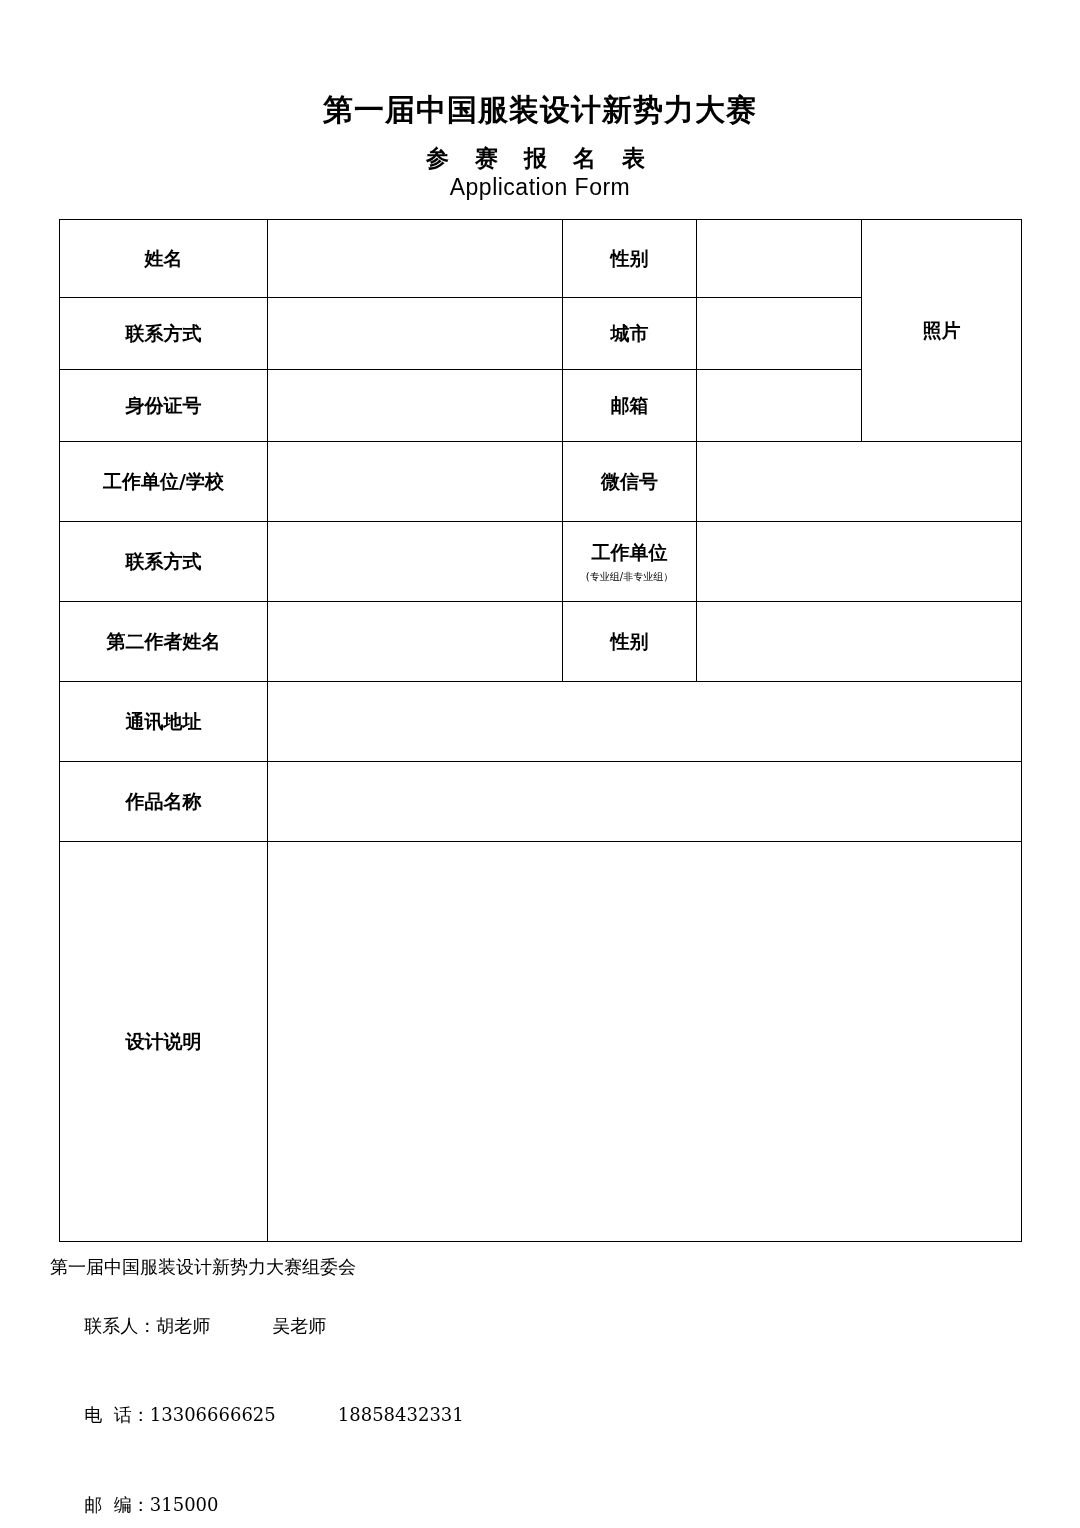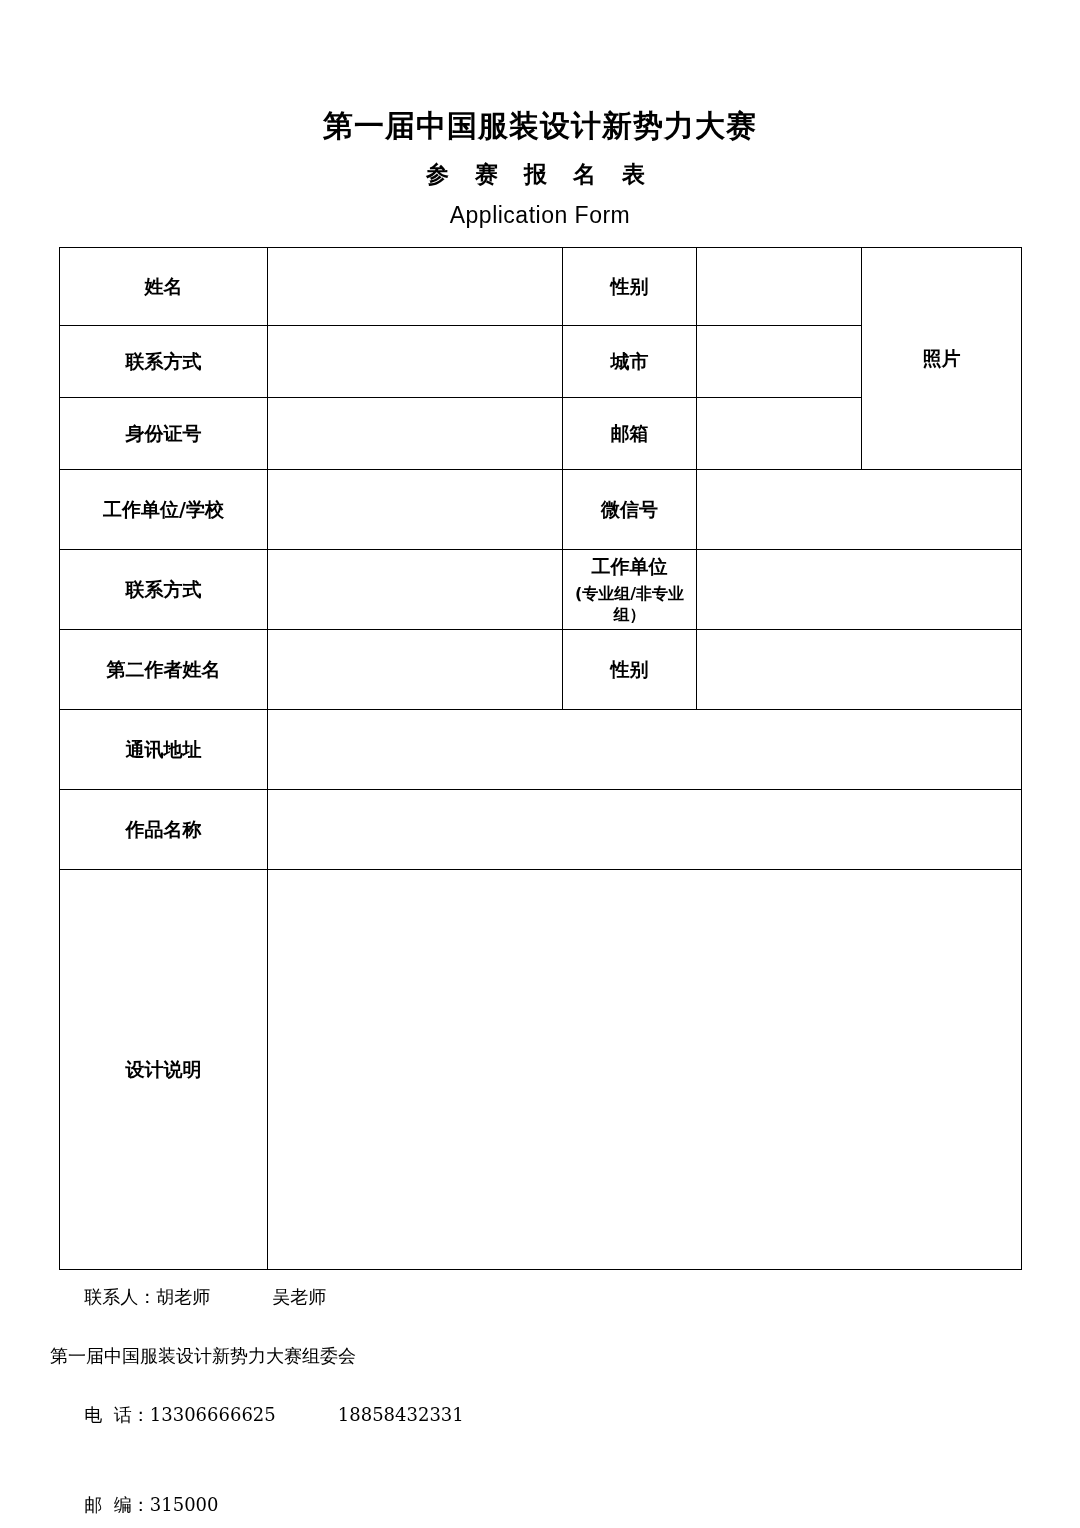--- a/index.html
+++ b/index.html
@@ -25,34 +25,33 @@
   .title-block {
     padding-top: 92px;
     text-align: center;
   }
   .title-main {
     font-family: "DejaVu Sans", "Liberation Sans", sans-serif;
     font-size: 30px;
     font-weight: bold;
     letter-spacing: 1px;
     line-height: 1.2;
-    margin-top: 16px;
   }
   .title-sub {
     font-family: "DejaVu Sans", "Liberation Sans", sans-serif;
     font-size: 23px;
     font-weight: bold;
     letter-spacing: 9px;
     margin-top: 15px;
   }
   .title-en {
     font-family: "Liberation Sans", sans-serif;
     font-size: 23px;
     font-weight: normal;
-    margin-top: 12px;
+    margin-top: 0;
     letter-spacing: 0.5px;
   }
 
   
   .form-wrap {
     margin: 18px auto 11px auto;
     width: 962px;
   }
   table.form {
     border-collapse: collapse;
@@ -66,22 +65,22 @@
     font-family: "DejaVu Sans", "Liberation Sans", sans-serif;
     font-size: 19px;
     font-weight: bold;
     padding: 0;
   }
   td.blank {
     font-weight: normal;
   }
   .grp-note {
     display: block;
-    font-size: 16px;
-    font-weight: bold;
+    font-size: 10px;
+    font-weight: normal;
     margin-top: 4px;
   }
   .r1 { height: 78px; }
   .r2 { height: 72px; }
   .r3 { height: 72px; }
   .r4 { height: 80px; }
   .r5 { height: 80px; }
   .r6 { height: 80px; }
   .r7 { height: 80px; }
   .rbig { height: 400px; }
@@ -185,24 +184,24 @@
         </tr>
         <tr class="rbig">
           <td>设计说明</td>
           <td class="blank desc-cell" colspan="4"></td>
         </tr>
       </tbody>
     </table>
   </div>
 
   <div class="footer">
+    <div class="row">第一届中国服装设计新势力大赛组委会</div>
     <div class="row">
       <span class="f-label">联系人：</span><span>胡老师</span><span class="gap"></span><span>吴老师</span>
     </div>
-    <div class="row">第一届中国服装设计新势力大赛组委会</div>
     <div class="row">
       <span class="f-label">电  话：</span><span>13306666625</span><span class="gap"></span><span>18858432331</span>
     </div>
     <div class="row">
       <span class="f-label">邮  编：</span><span>315000</span>
     </div>
 
   </div>
 
 </div>

